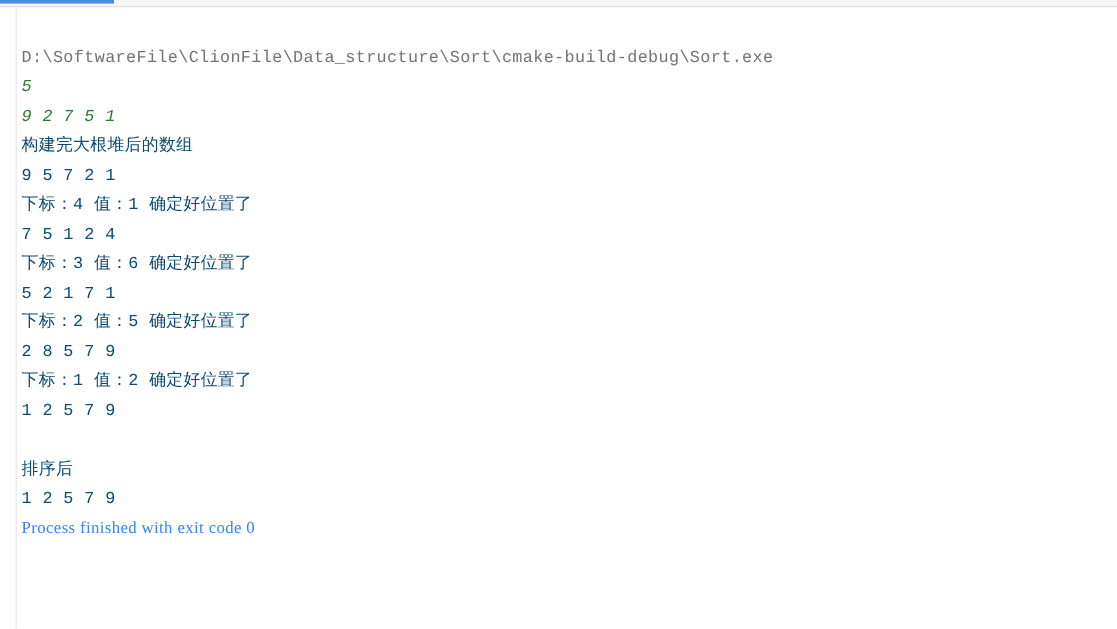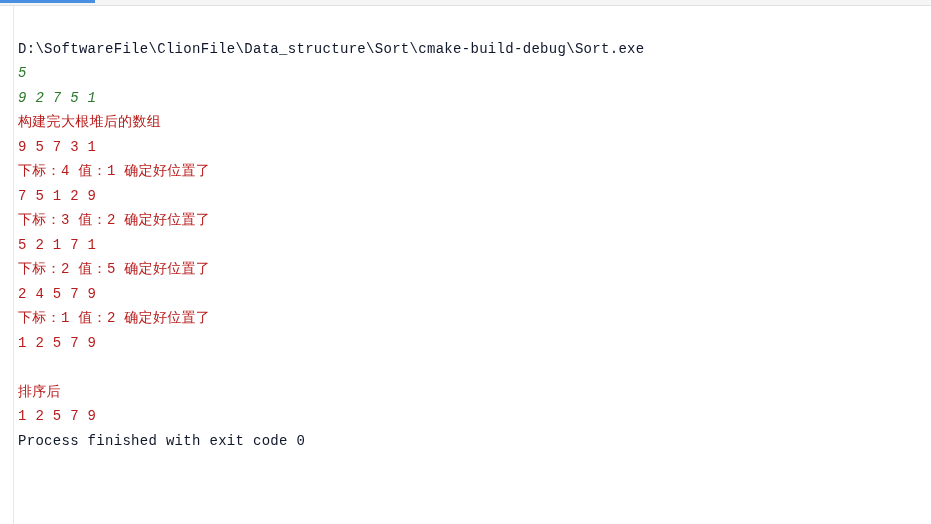--- a/index.html
+++ b/index.html
@@ -41,54 +41,55 @@
     }
     .console-output {
       flex: 1;
       padding: 6px 4px;
       line-height: 24.5px;
       white-space: pre;
       font-family: "Consolas", "Monaco", "Courier New", monospace;
       letter-spacing: 0.3px;
     }
     .path-line {
-      color: #0f172a;
+      color: #737373;
     }
     .input-line {
       color: #2d7a2d;
       font-style: italic;
     }
     .output-line {
-      color: #b91c1c;
+      color: #0c4a6e;
     }
     .exit-line {
-      color: #0f172a;
+      color: #3b82f6;
+      font-family: Liberation Serif, serif;
     }
   </style>
 </head>
 <body>
 
 <div class="tab-bar">
   <div class="tab-indicator"></div>
 </div>
 
 <div class="console-area">
   <div class="gutter"></div>
   <div class="console-output">
 <span class="path-line">D:\SoftwareFile\ClionFile\Data_structure\Sort\cmake-build-debug\Sort.exe</span>
 <span class="input-line">5</span>
 <span class="input-line">9 2 7 5 1</span>
 <span class="output-line">构建完大根堆后的数组</span>
-<span class="output-line">9 5 7 3 1</span>
+<span class="output-line">9 5 7 2 1</span>
 <span class="output-line">下标：4 值：1 确定好位置了</span>
-<span class="output-line">7 5 1 2 9</span>
-<span class="output-line">下标：3 值：2 确定好位置了</span>
+<span class="output-line">7 5 1 2 4</span>
+<span class="output-line">下标：3 值：6 确定好位置了</span>
 <span class="output-line">5 2 1 7 1</span>
 <span class="output-line">下标：2 值：5 确定好位置了</span>
-<span class="output-line">2 4 5 7 9</span>
+<span class="output-line">2 8 5 7 9</span>
 <span class="output-line">下标：1 值：2 确定好位置了</span>
 <span class="output-line">1 2 5 7 9</span>
 <span class="output-line"></span>
 <span class="output-line">排序后</span>
 <span class="output-line">1 2 5 7 9</span>
 <span class="exit-line">Process finished with exit code 0</span>
 </div>
 </div>
 
 </body></html>

